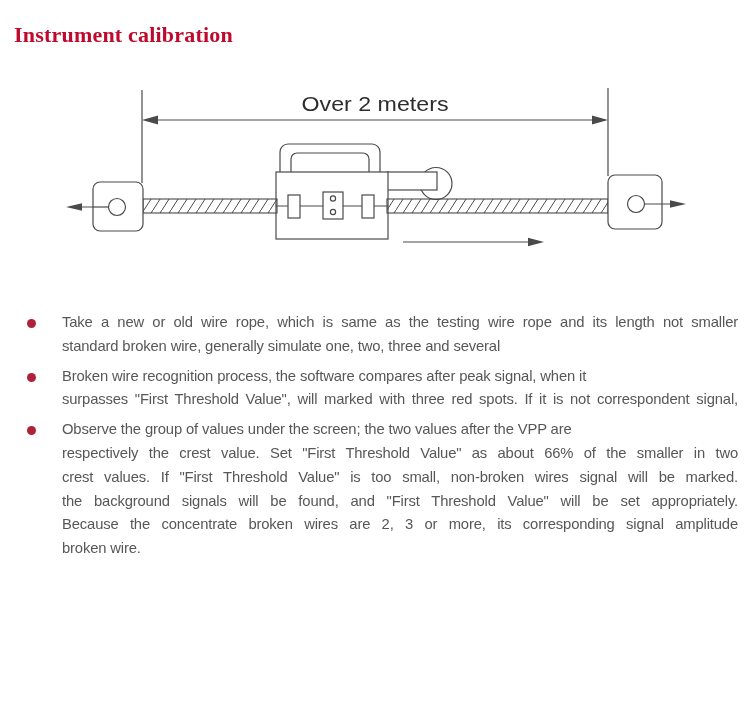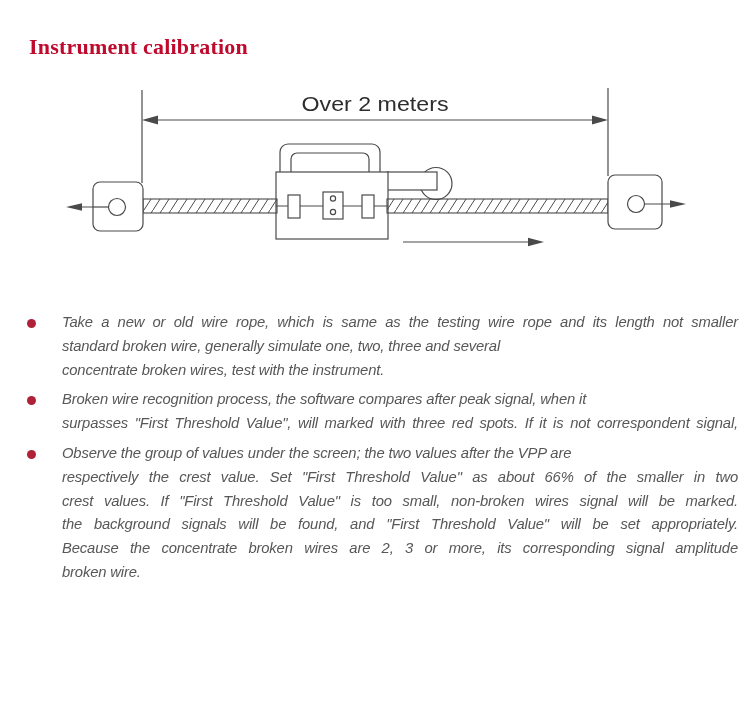--- a/index.html
+++ b/index.html
@@ -7,35 +7,35 @@
     --stroke-color:#4A4A4A; --label-color:#2D2D2D; --bg-color:#FFFFFF;
   }
   *{box-sizing:border-box;}
   html,body{margin:0;padding:0;}
   body{
     width:750px;height:713px;background:var(--bg-color);
     position:relative;overflow:hidden;
     font-family:"Liberation Sans",sans-serif;
   }
   .doc-title{
-    position:absolute;left:14px;top:34px;
+    position:absolute;left:14px;top:22px;
     font-family:"Liberation Serif",serif;font-weight:bold;font-size:22px;
-    color:var(--title-color);letter-spacing:0.2px;margin-left:15px;
+    color:var(--title-color);letter-spacing:0.2px;
   }
   #diagram{position:absolute;left:0;top:0;}
   #diagram .st{stroke:var(--stroke-color);stroke-width:1.2;fill:none;}
   #diagram .wf{stroke:var(--stroke-color);stroke-width:1.2;fill:#fff;}
   #diagram .hr{stroke:var(--stroke-color);stroke-width:1.1;fill:url(#hatch);}
   #diagram .ah{fill:var(--stroke-color);stroke:none;}
   #diagram text{
     fill:var(--label-color);font-family:"Liberation Sans",sans-serif;
     font-size:21px;
   }
   .bullets{position:absolute;left:27px;top:311px;width:711px;}
-  .bullet-item{display:flex;align-items:flex-start;margin-bottom:6px;font-style:italic;}
+  .bullet-item{display:flex;align-items:flex-start;margin-bottom:6px;}
   .dot{
     flex:0 0 9px;width:9px;height:9px;border-radius:50%;
     background:var(--bullet-color);margin-top:8px;margin-right:26px;
   }
   .bullet-text{
     width:676px;color:var(--body-color);
     font-size:14.8px;line-height:23.8px;letter-spacing:-0.15px;
   }
   .line{white-space:pre;}
   .line.fill{
@@ -94,21 +94,20 @@
   <line class="st" x1="403" y1="242" x2="529" y2="242"></line>
   <polygon class="ah" points="544,242 528,237.8 528,246.2"></polygon>
 </svg>
 
 <div class="bullets">
     <div class="bullet-item">
       <span class="dot"></span>
       <div class="bullet-text">
         <div class="line fill">Take a new or old wire rope, which is same as the testing wire rope and its length not smaller</div>
         <div class="line">standard broken wire, generally simulate one, two, three and several</div>
-        <div class="line">concentrate broken wires, test with the instrument.</div>
       </div>
     </div>
     <div class="bullet-item">
       <span class="dot"></span>
       <div class="bullet-text">
         <div class="line">Broken wire recognition process, the software compares after peak signal, when it</div>
         <div class="line fill">surpasses "First Threshold Value", will marked with three red spots. If it is not correspondent signal,</div>
       </div>
     </div>
     <div class="bullet-item">

